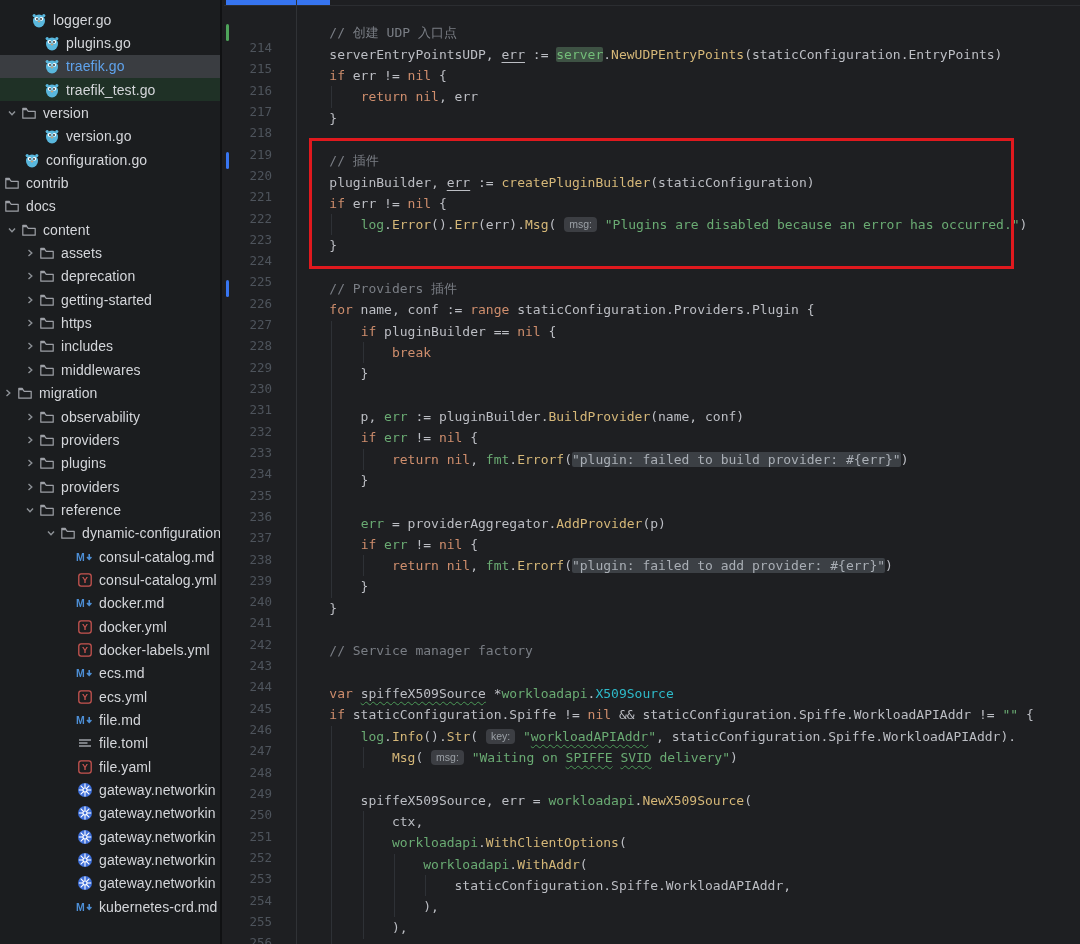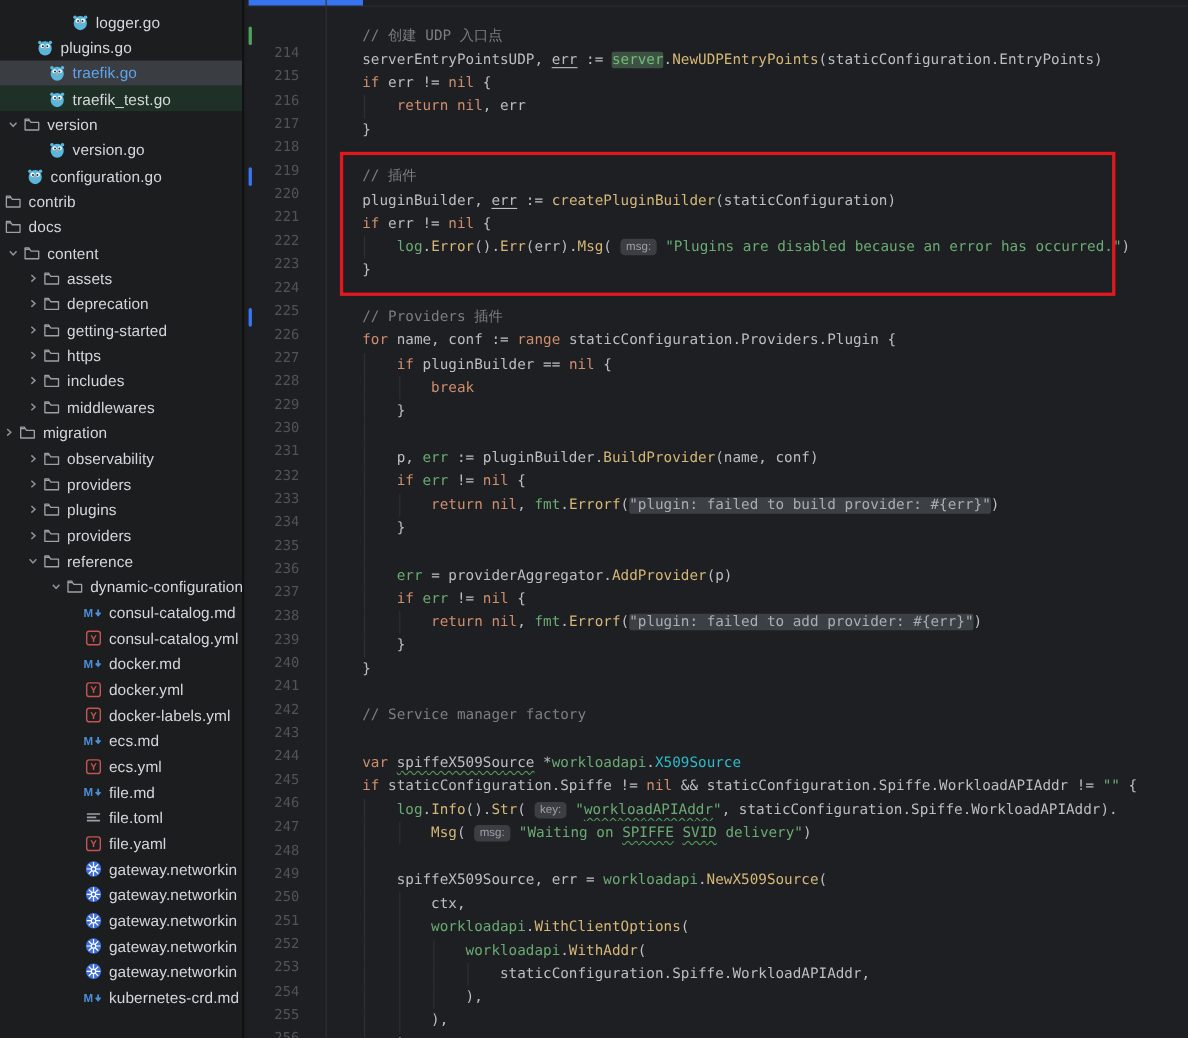--- a/index.html
+++ b/index.html
@@ -41,36 +41,36 @@
   .inlay{display:inline-block;font-family:"Liberation Sans",sans-serif;font-size:10.5px;
          color:#9BA0A6;background:#3C3E43;border-radius:4px;padding:0 5px;height:15px;
          line-height:15px;vertical-align:1px;}
 
   #redbox{position:absolute;border:3px solid #E0191E;pointer-events:none;}
 </style>
 </head>
 <body>
 
 <aside id="tree">
-    <div class="trow" style="padding-left: 64px;">
+    <div class="trow" style="padding-left: 30px;">
       <span class="ticon">
         <svg width="16" height="16" viewBox="0 0 16 16">
           <ellipse cx="8" cy="9" rx="6" ry="6.4" fill="#59B7DD"></ellipse>
           <circle cx="3.2" cy="3.6" r="1.6" fill="#59B7DD"></circle>
           <circle cx="12.8" cy="3.6" r="1.6" fill="#59B7DD"></circle>
           <circle cx="5.6" cy="6.8" r="1.9" fill="#fff"></circle>
           <circle cx="10.4" cy="6.8" r="1.9" fill="#fff"></circle>
           <circle cx="6" cy="7" r="0.9" fill="#23272B"></circle>
           <circle cx="10" cy="7" r="0.9" fill="#23272B"></circle>
           <ellipse cx="8" cy="9.4" rx="1.3" ry="0.9" fill="#C9A17A"></ellipse>
         </svg>
       </span>
       <span class="tlabel">logger.go</span>
     </div>
-    <div class="trow" style="padding-left: 32px;">
+    <div class="trow" style="padding-left: 43px;">
       <span class="ticon">
         <svg width="16" height="16" viewBox="0 0 16 16">
           <ellipse cx="8" cy="9" rx="6" ry="6.4" fill="#59B7DD"></ellipse>
           <circle cx="3.2" cy="3.6" r="1.6" fill="#59B7DD"></circle>
           <circle cx="12.8" cy="3.6" r="1.6" fill="#59B7DD"></circle>
           <circle cx="5.6" cy="6.8" r="1.9" fill="#fff"></circle>
           <circle cx="10.4" cy="6.8" r="1.9" fill="#fff"></circle>
           <circle cx="6" cy="7" r="0.9" fill="#23272B"></circle>
           <circle cx="10" cy="7" r="0.9" fill="#23272B"></circle>
           <ellipse cx="8" cy="9.4" rx="1.3" ry="0.9" fill="#C9A17A"></ellipse>

